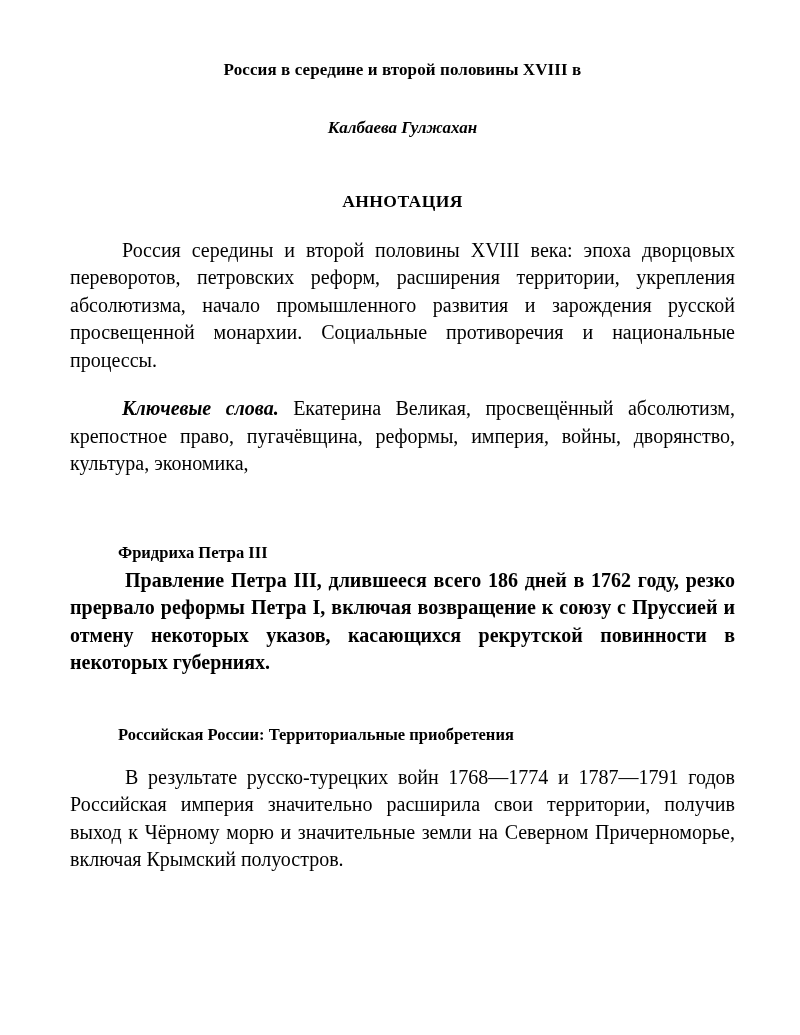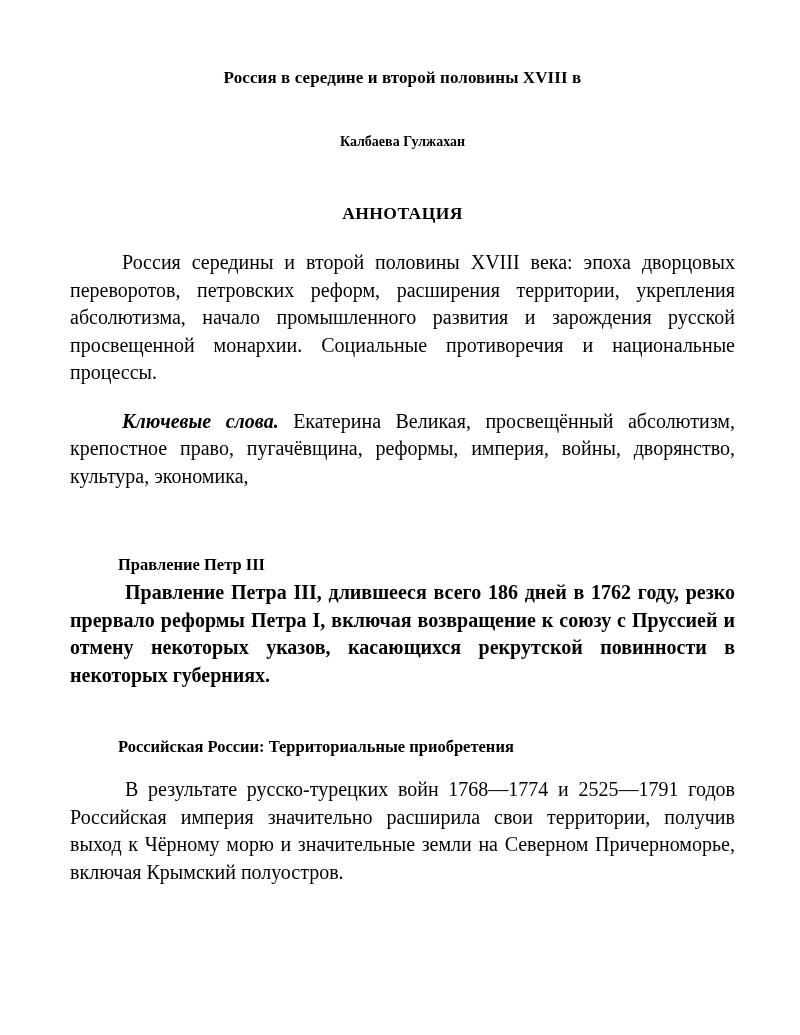--- a/index.html
+++ b/index.html
@@ -27,31 +27,32 @@
     top: 0;
     width: 665px;
   }
 
   
   .doc-title {
     text-align: center;
     font-weight: bold;
     font-size: 17px;
     line-height: 1.2;
-    margin: 8px;
+    margin: 0;
     padding-top: 60px;
     letter-spacing: 0.1px;
   }
   .doc-author {
     text-align: center;
     font-weight: bold;
-    font-size: 14px;
+    font-size: 17px;
     line-height: 1.2;
     margin: 0;
     padding-top: 38px;
+    font-style: italic;
   }
 
   
   .abstract-heading {
     text-align: center;
     font-weight: bold;
     font-size: 17.5px;
     margin: 16px;
     padding-top: 36px;
     letter-spacing: 0.4px;
@@ -122,23 +123,23 @@
     <h2 class="abstract-heading">АННОТАЦИЯ</h2>
 
     <p class="para abstract-body">Россия середины и второй половины XVIII века: эпоха дворцовых переворотов, петровских реформ,  расширения территории,  укрепления абсолютизма,  начало  промышленного развития и зарождения  русской просвещенной монархии. Социальные противоречия и национальные процессы.</p>
 
     <p class="para keywords">
       <span class="kw-label">Ключевые слова.</span>
       <span>Екатерина Великая,  просвещённый абсолютизм, крепостное право, пугачёвщина, реформы, империя, войны, дворянство, культура, экономика,</span>
     </p>
 
     <div class="section section-peter">
-      <h3 class="section-heading">Правление Петр III</h3>
+      <h3 class="section-heading">Фридриха Петра III</h3>
       <p class="para para-tight">Правление Петра III, длившееся всего 186 дней в 1762 году, резко прервало реформы Петра I, включая возвращение к союзу с Пруссией и отмену некоторых указов, касающихся рекрутской повинности в некоторых губерниях.</p>
     </div>
 
     <div class="section section-empire">
       <h3 class="section-heading">Российская России: Территориальные приобретения</h3>
-      <p class="para para-gap2">В результате русско-турецких войн 1768—1774 и 2525—1791 годов Российская империя значительно расширила свои территории, получив выход к Чёрному морю и значительные земли на Северном Причерноморье, включая Крымский полуостров.</p>
+      <p class="para para-gap2">В результате русско-турецких войн 1768—1774 и 1787—1791 годов Российская империя значительно расширила свои территории, получив выход к Чёрному морю и значительные земли на Северном Причерноморье, включая Крымский полуостров.</p>
     </div>
 
   </div>
 </div>
 
 </body></html>

